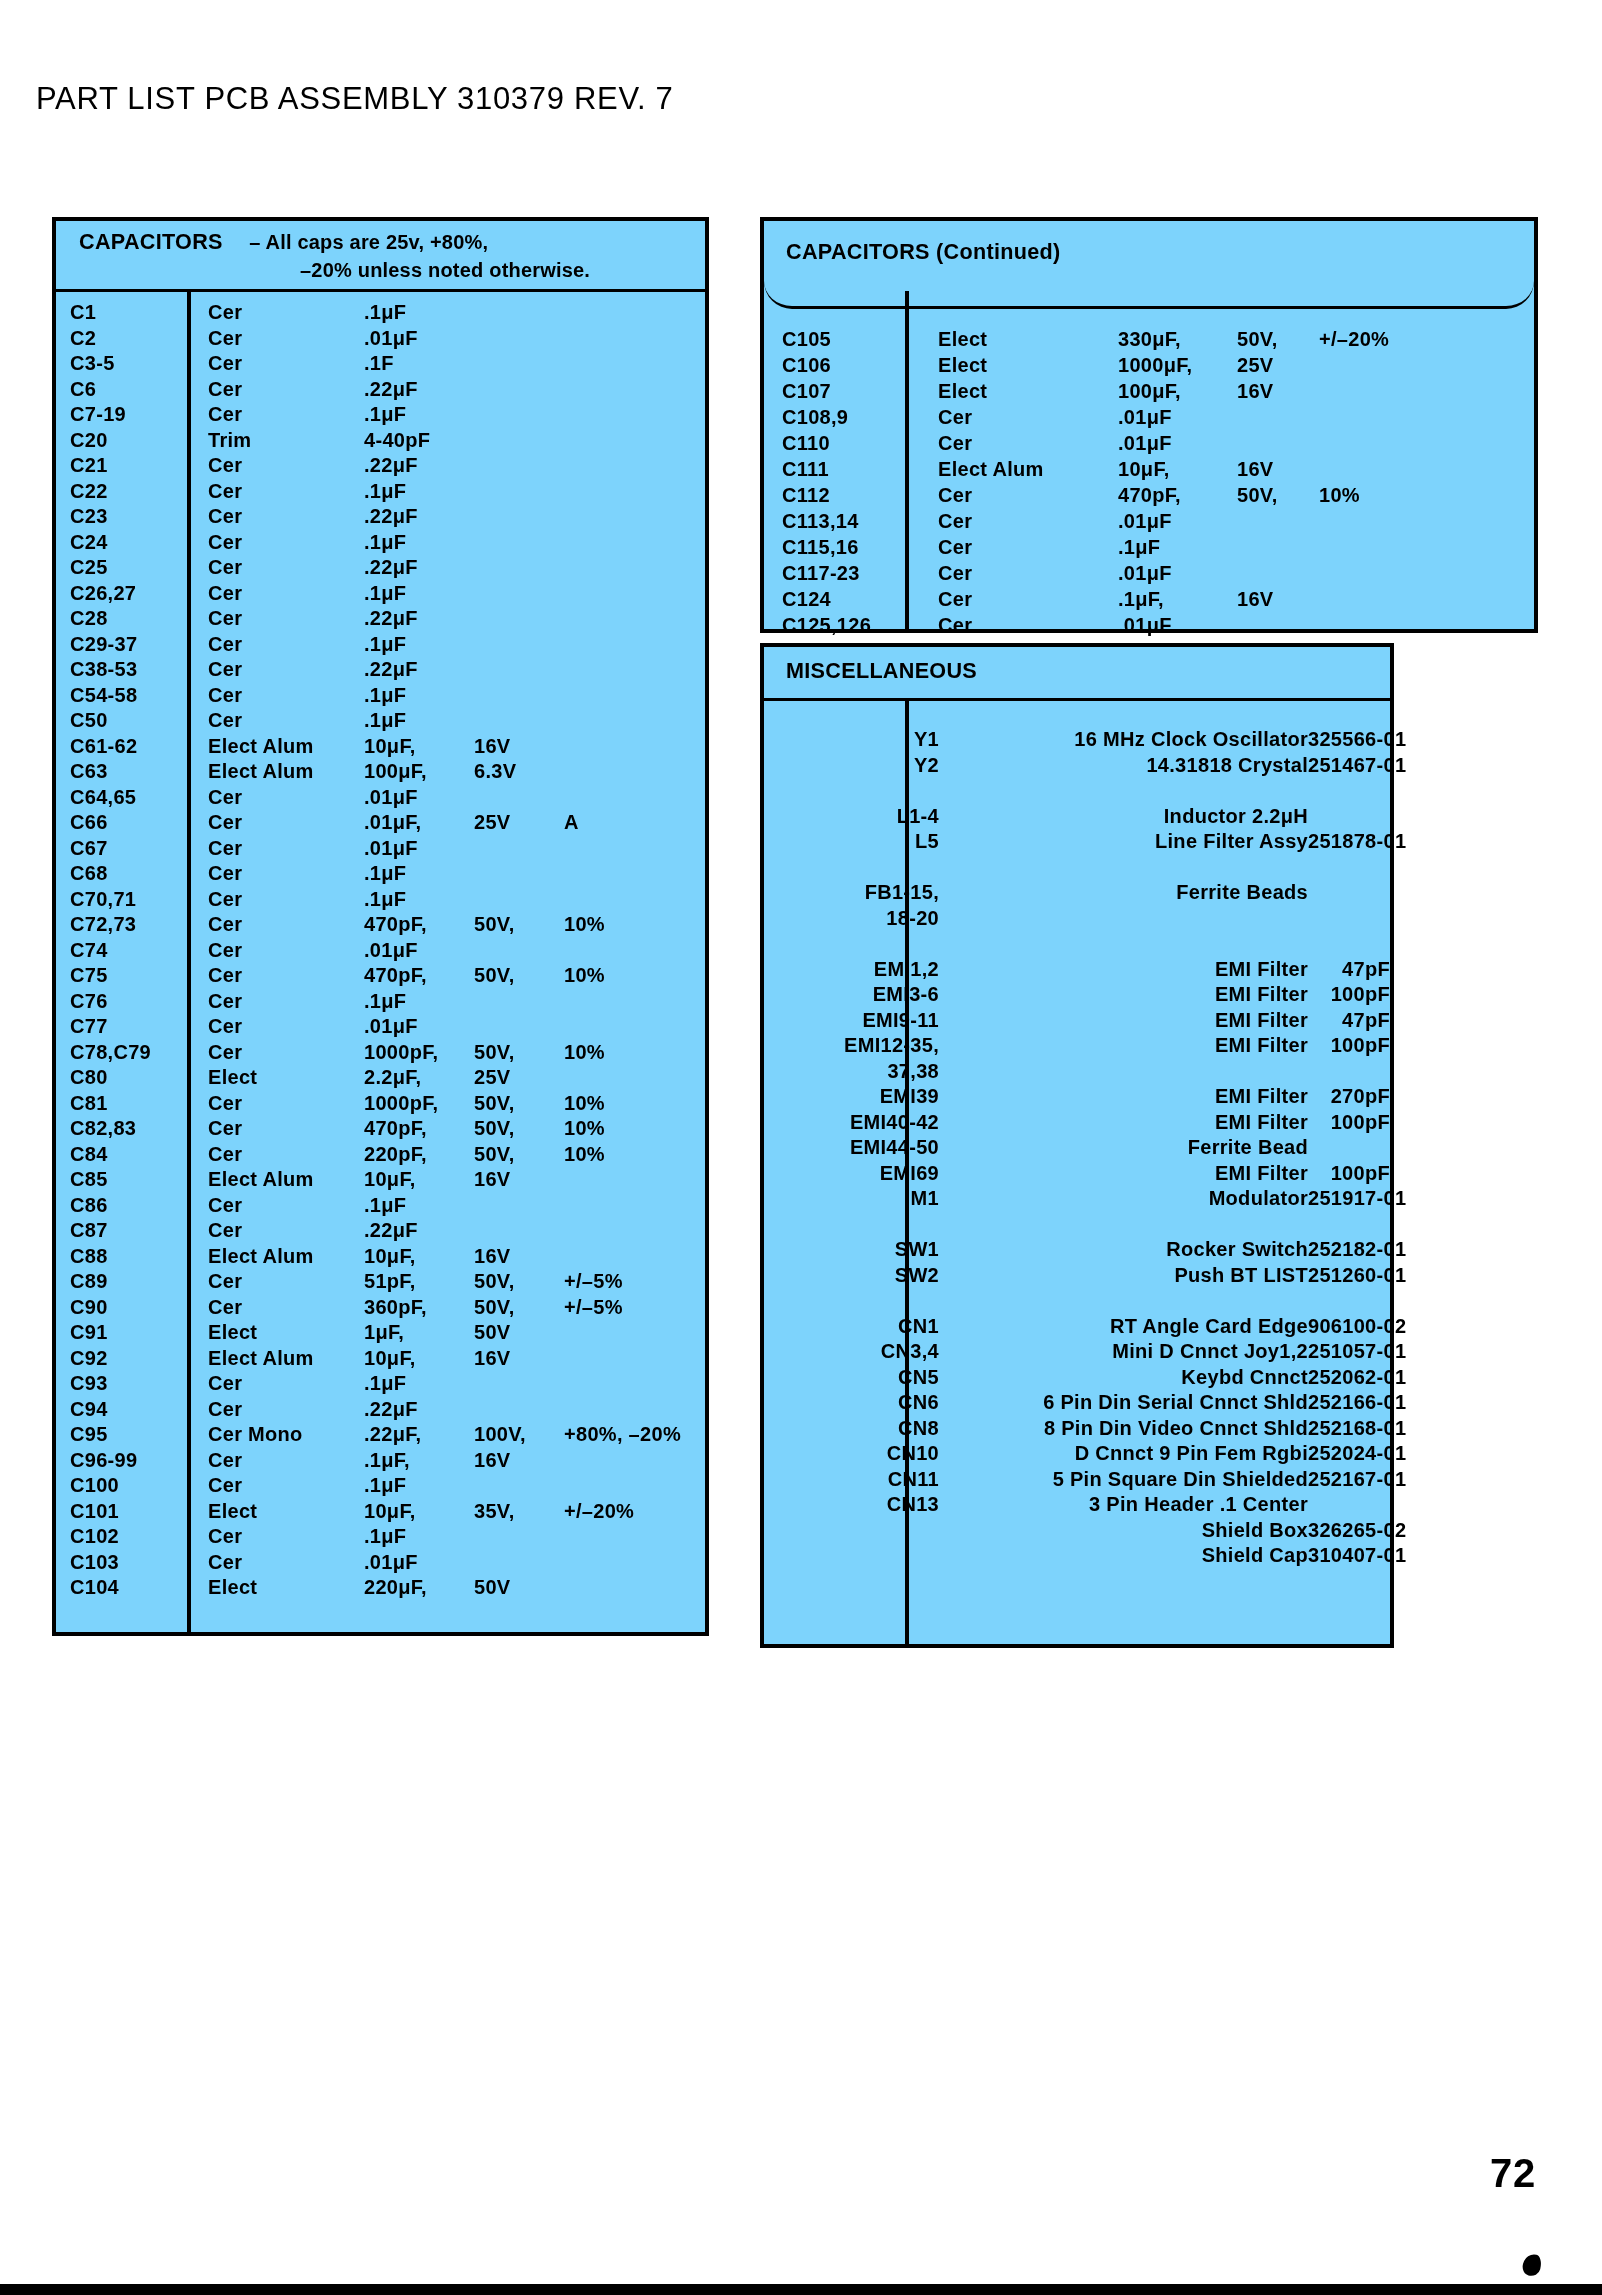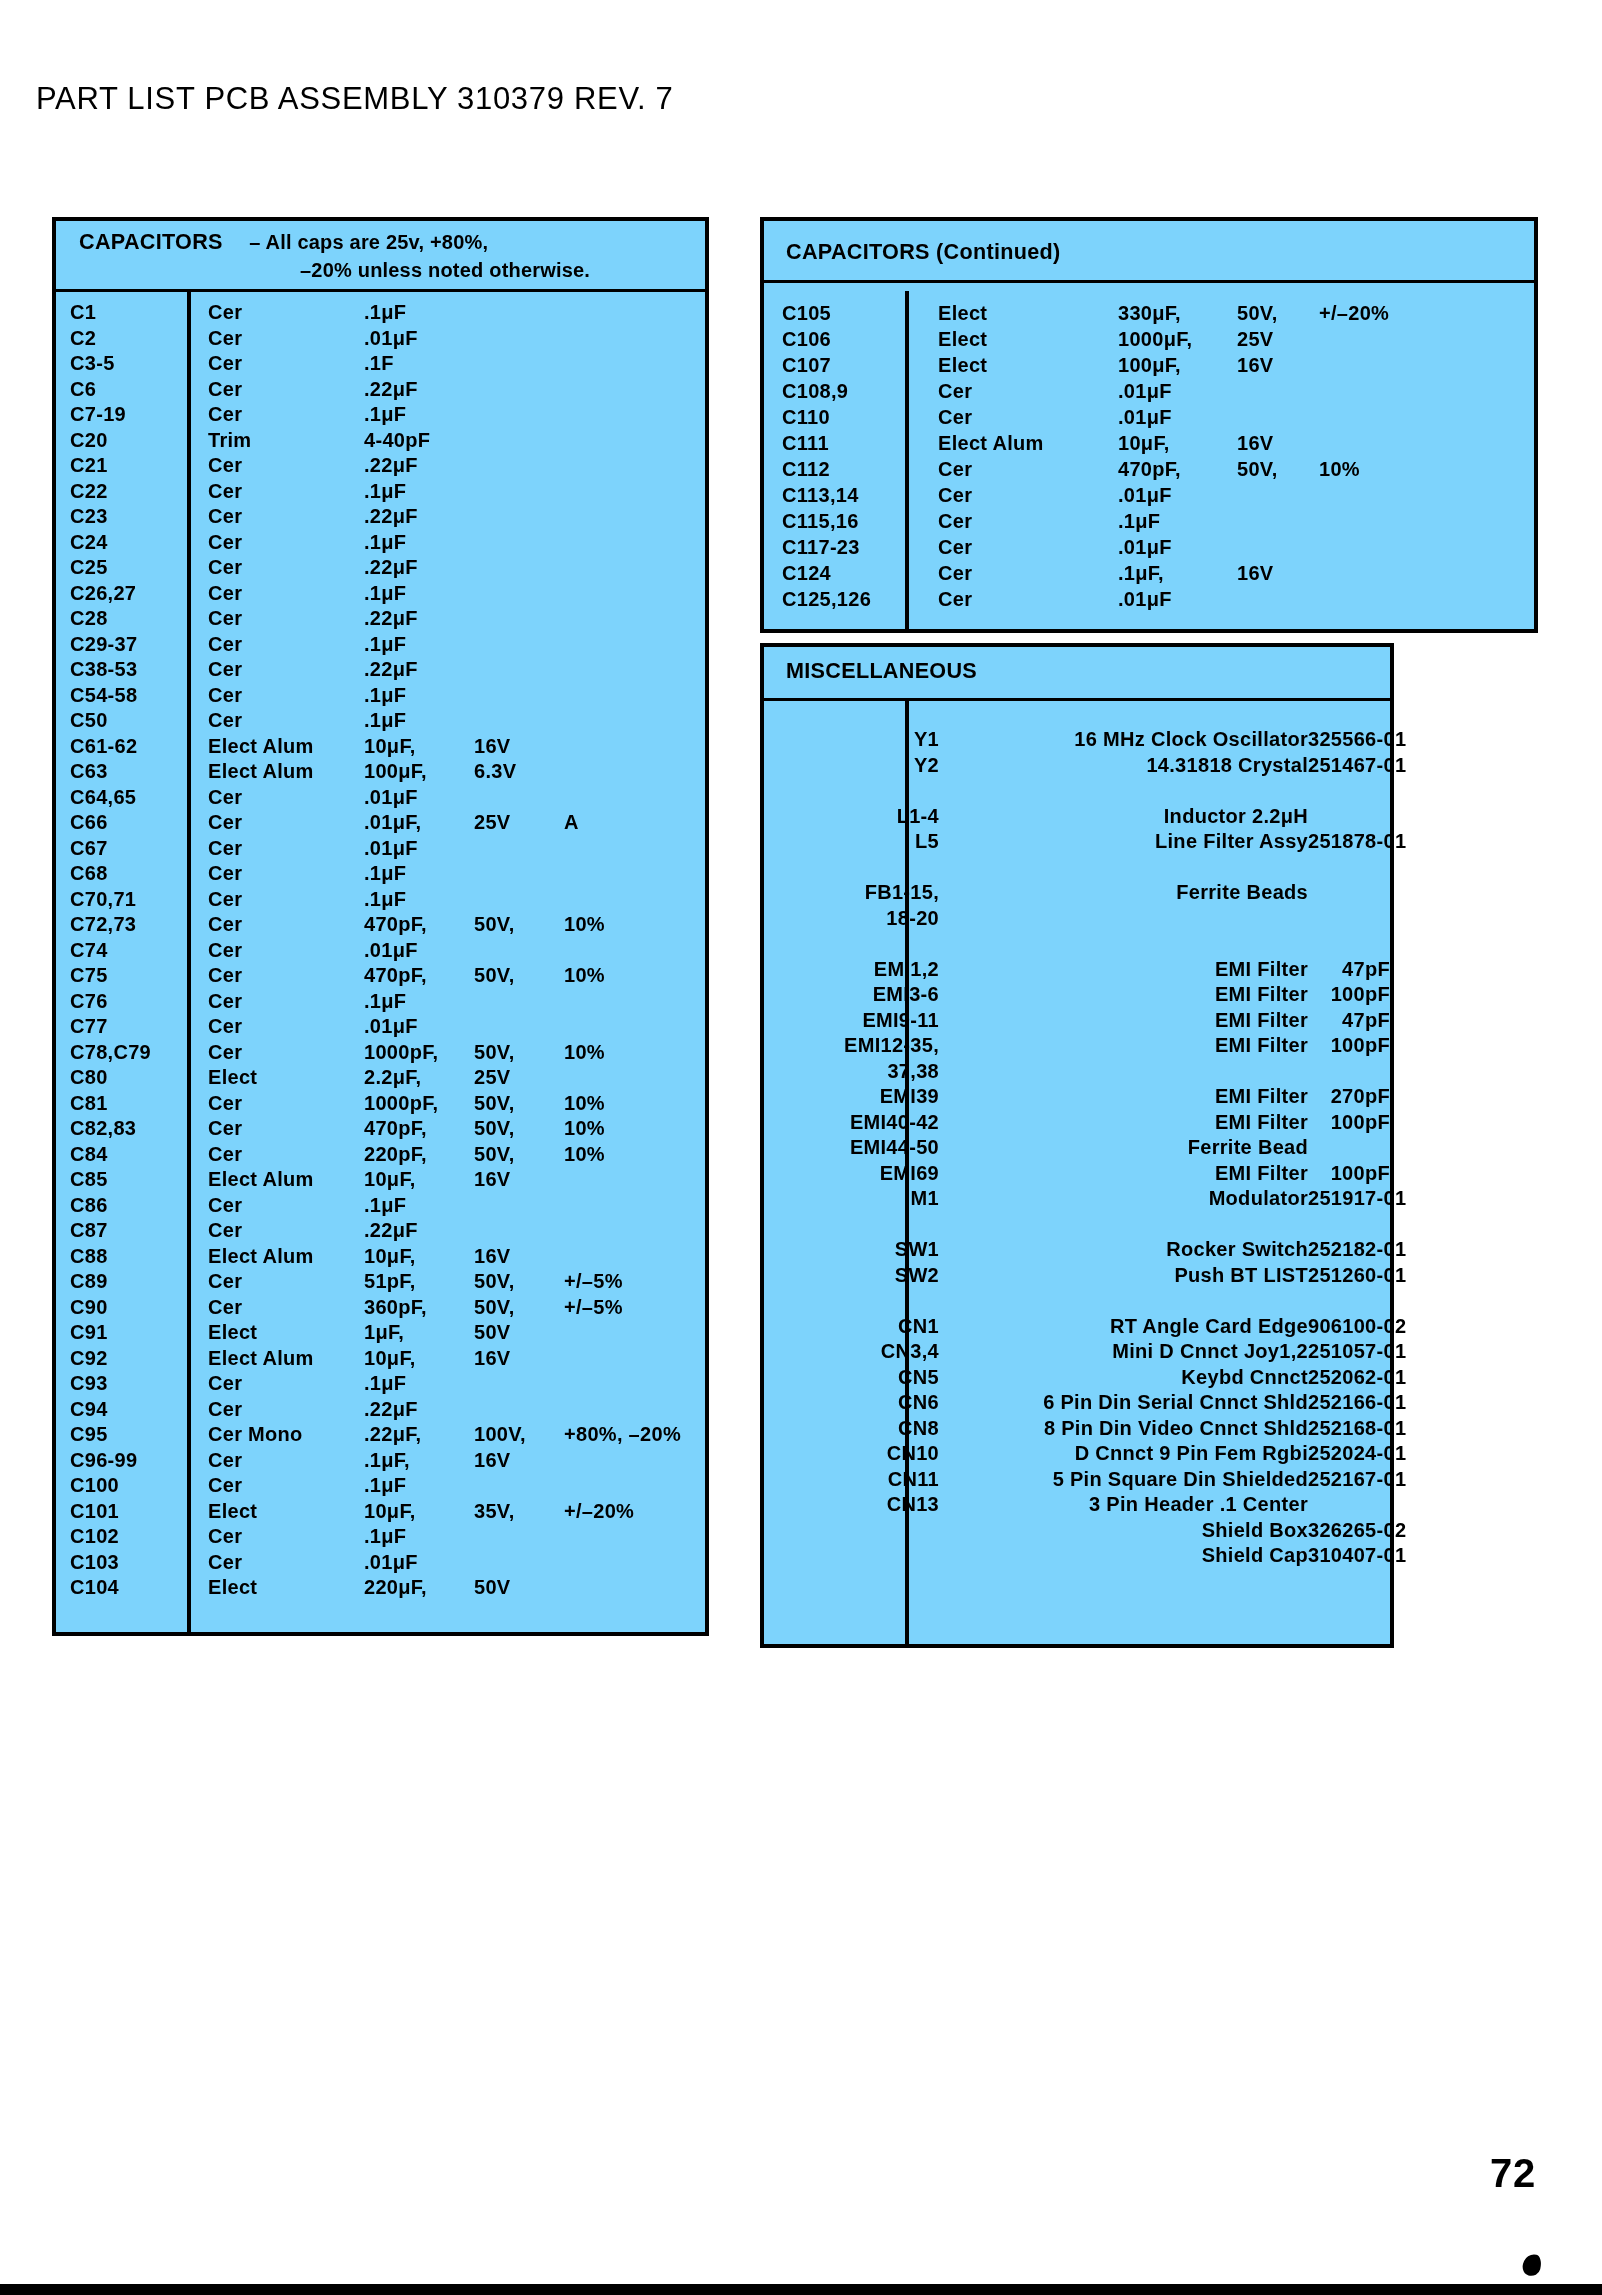--- a/index.html
+++ b/index.html
@@ -12,21 +12,21 @@
     position:absolute; left:36px; top:81px; margin:0;
     font-size:31px; letter-spacing:0.7px; white-space:nowrap; font-weight:normal;
   }
   .box { position:absolute; border:4.2px solid #000; box-sizing:border-box; background:#7dd3fc; }
   .cap-box  { left:52px;   top:217px; width:657px;  height:1419px; }
   .cont-box { left:760px; top:217px; width:778px; height:416px;  }
   .misc-box { left:760px; top:643px; width:634px; height:1005px; }
 
   .box-header { box-sizing:border-box; border-bottom:3.5px solid #000; white-space:nowrap; }
   .cap-box  .box-header { height:71px; padding:8.3px 0 0 23px; }
-  .cont-box .box-header { height:62px; padding:18px 0 0 22px; }
+  .cont-box .box-header { height:88px; padding:18px 0 0 22px;border-radius:28px; }
   .misc-box .box-header { height:54px;  padding:11px 0 0 22px; }
 
   .hdr { font-size:21.6px; letter-spacing:0.3px; }
   .note1 { font-size:20px; margin-left:26.4px; letter-spacing:0.2px; }
   .note2 { font-size:20px; margin-left:221px; margin-top:4.2px; letter-spacing:0.2px; }
 
   .tbl { position:relative; }
   .cap-box  .tbl { padding-top:8.3px; }
   .cont-box .tbl { padding-top:17px; }
   .misc-box .tbl { padding-top:26.4px; }

